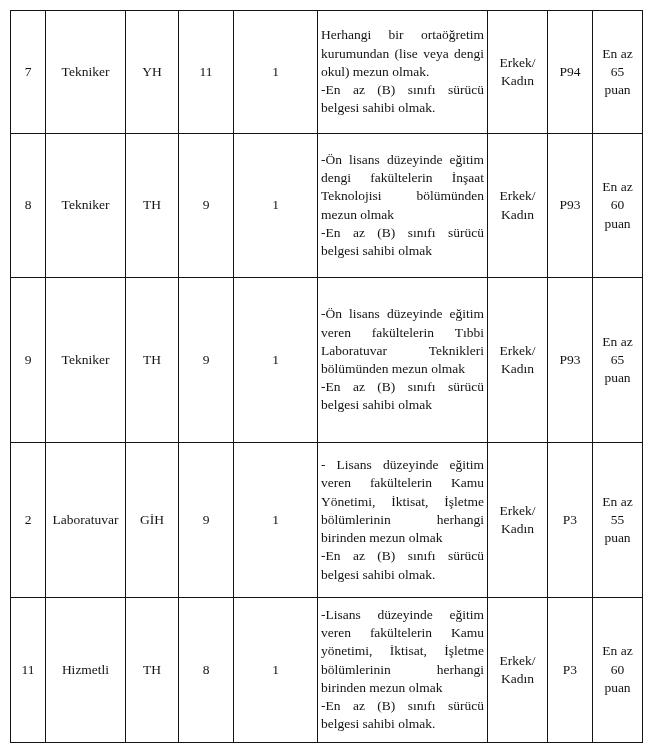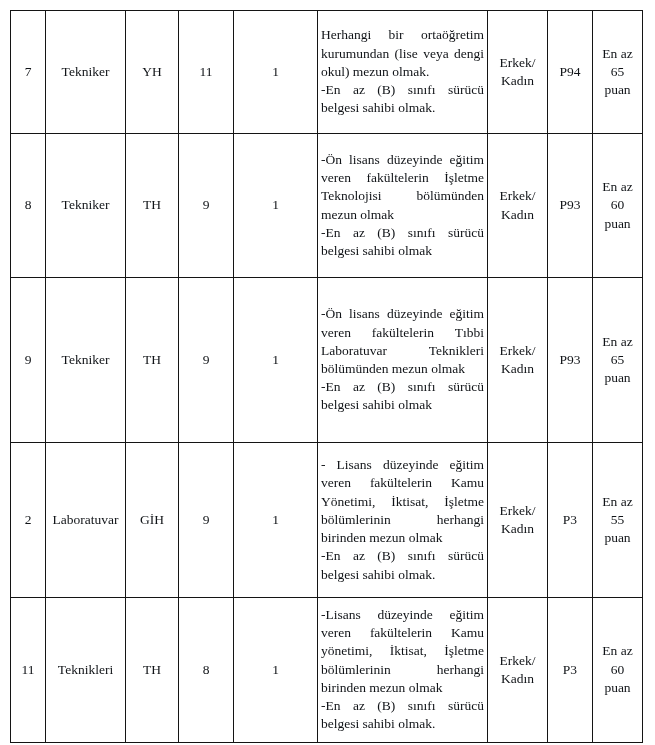--- a/index.html
+++ b/index.html
@@ -84,21 +84,21 @@
         <td class="c-multiline">En az
 65
 puan</td>
       </tr>
       <tr class="r-8">
         <td class="c-center">8</td>
         <td class="c-center">Tekniker</td>
         <td class="c-center">TH</td>
         <td class="c-center">9</td>
         <td class="c-center">1</td>
-        <td class="c-req">-Ön lisans düzeyinde eğitim veren fakültelerin İşletme Teknolojisi bölümünden mezun olmak
+        <td class="c-req">-Ön lisans düzeyinde eğitim dengi fakültelerin İnşaat Teknolojisi bölümünden mezun olmak
 -En az (B) sınıfı sürücü belgesi sahibi olmak</td>
         <td class="c-multiline">Erkek/
 Kadın</td>
         <td class="c-center">P93</td>
         <td class="c-multiline">En az
 60
 puan</td>
       </tr>
       <tr class="r-9">
         <td class="c-center">9</td>
@@ -125,21 +125,21 @@
 -En az (B) sınıfı sürücü belgesi sahibi olmak.</td>
         <td class="c-multiline">Erkek/
 Kadın</td>
         <td class="c-center">P3</td>
         <td class="c-multiline">En az
 55
 puan</td>
       </tr>
       <tr class="r-11">
         <td class="c-center">11</td>
-        <td class="c-center">Teknikleri</td>
+        <td class="c-center">Hizmetli</td>
         <td class="c-center">TH</td>
         <td class="c-center">8</td>
         <td class="c-center">1</td>
         <td class="c-req">-Lisans düzeyinde eğitim veren fakültelerin Kamu yönetimi, İktisat, İşletme bölümlerinin herhangi birinden mezun olmak
 -En az (B) sınıfı sürücü belgesi sahibi olmak.</td>
         <td class="c-multiline">Erkek/
 Kadın</td>
         <td class="c-center">P3</td>
         <td class="c-multiline">En az
 60

